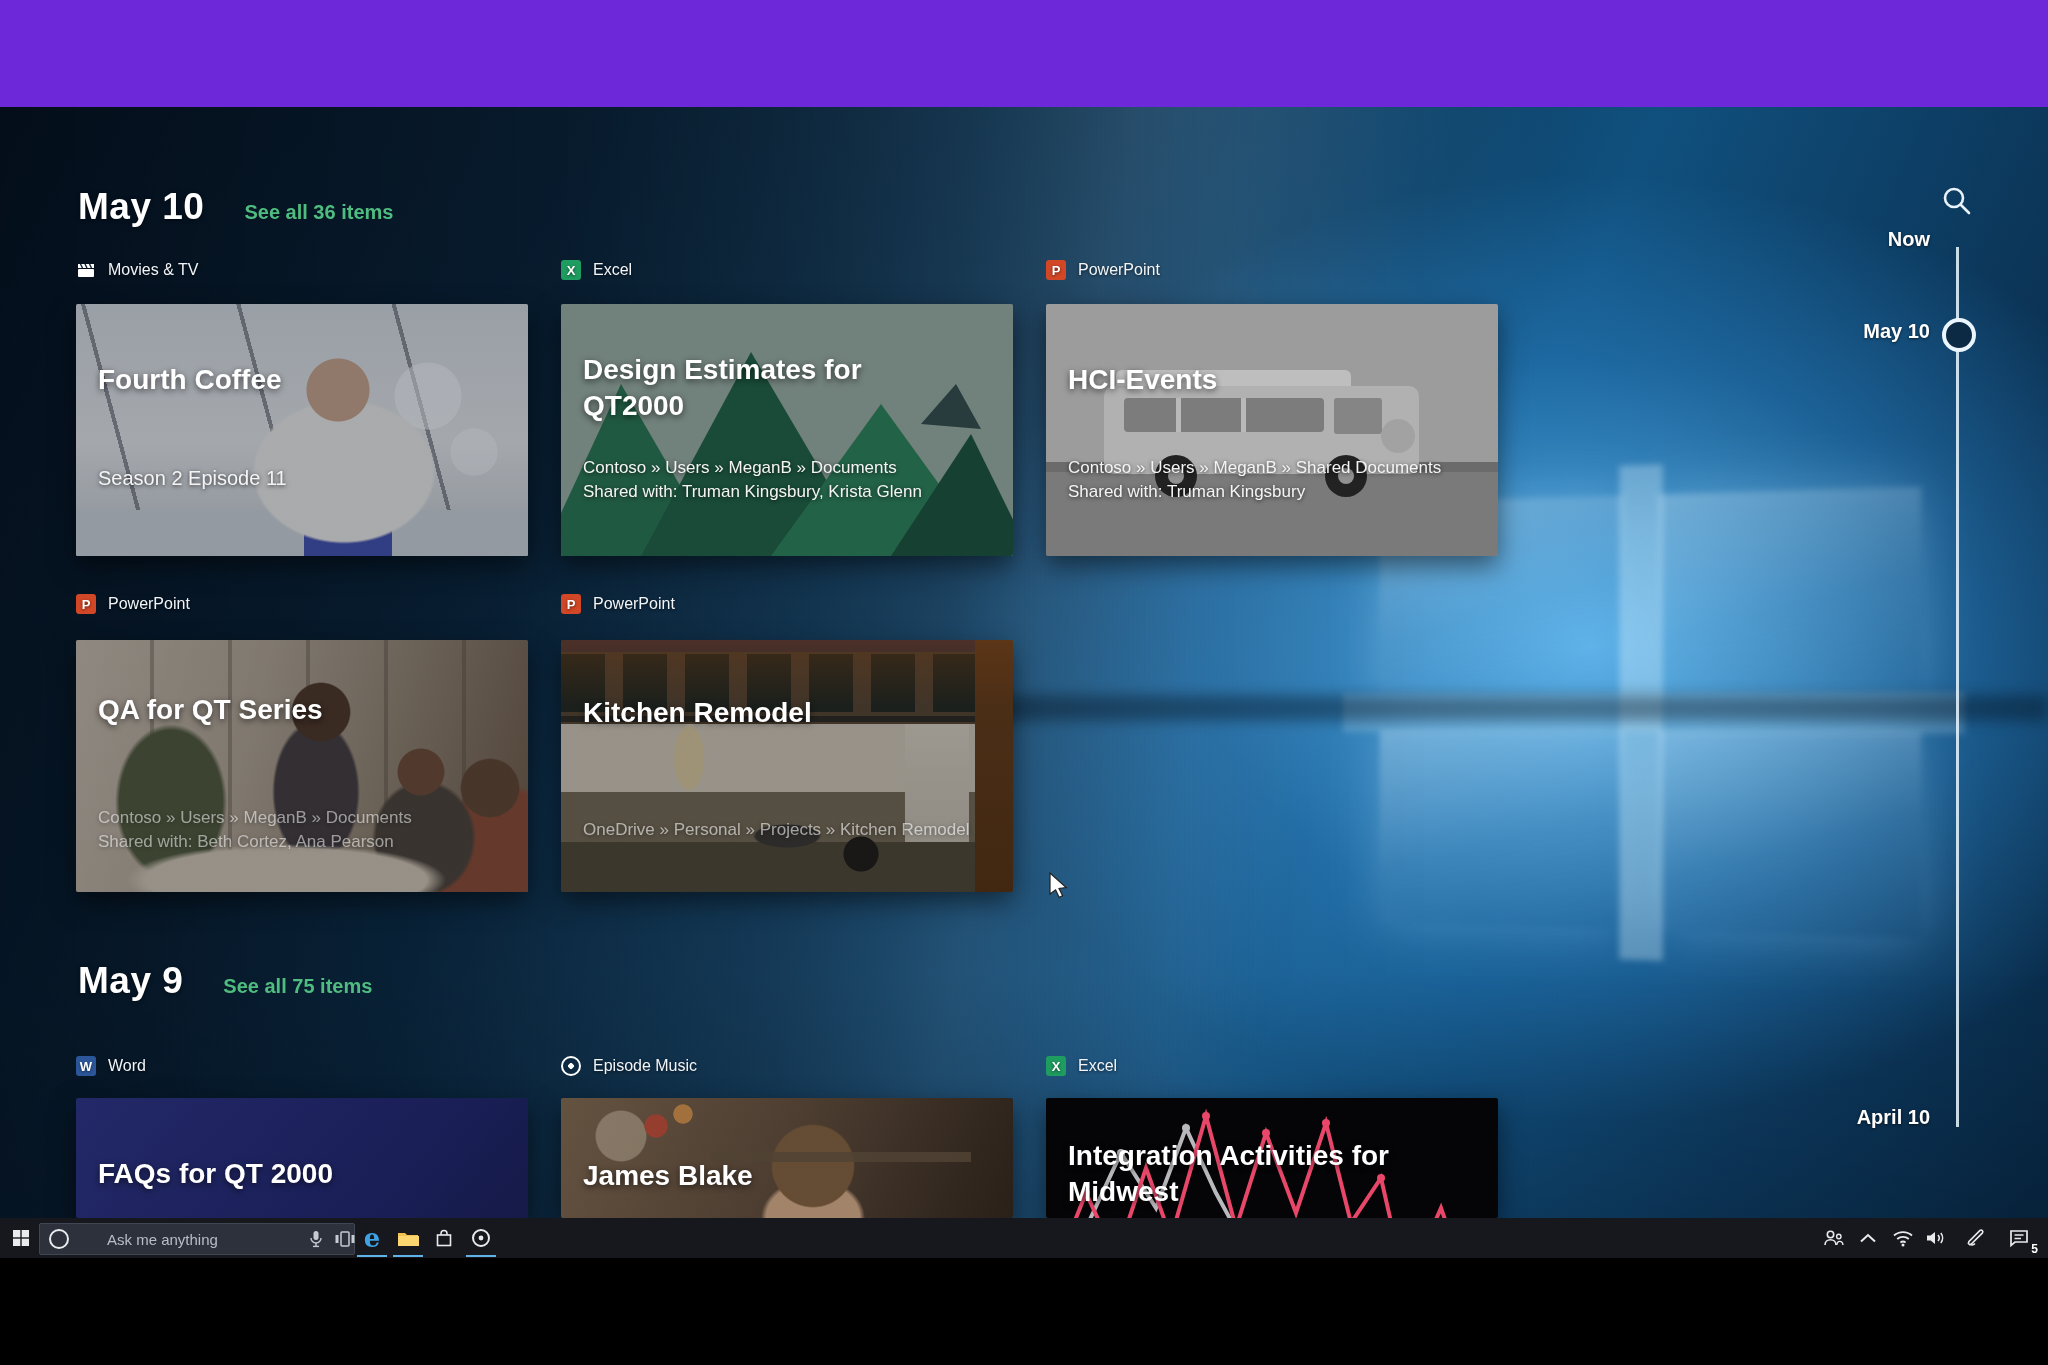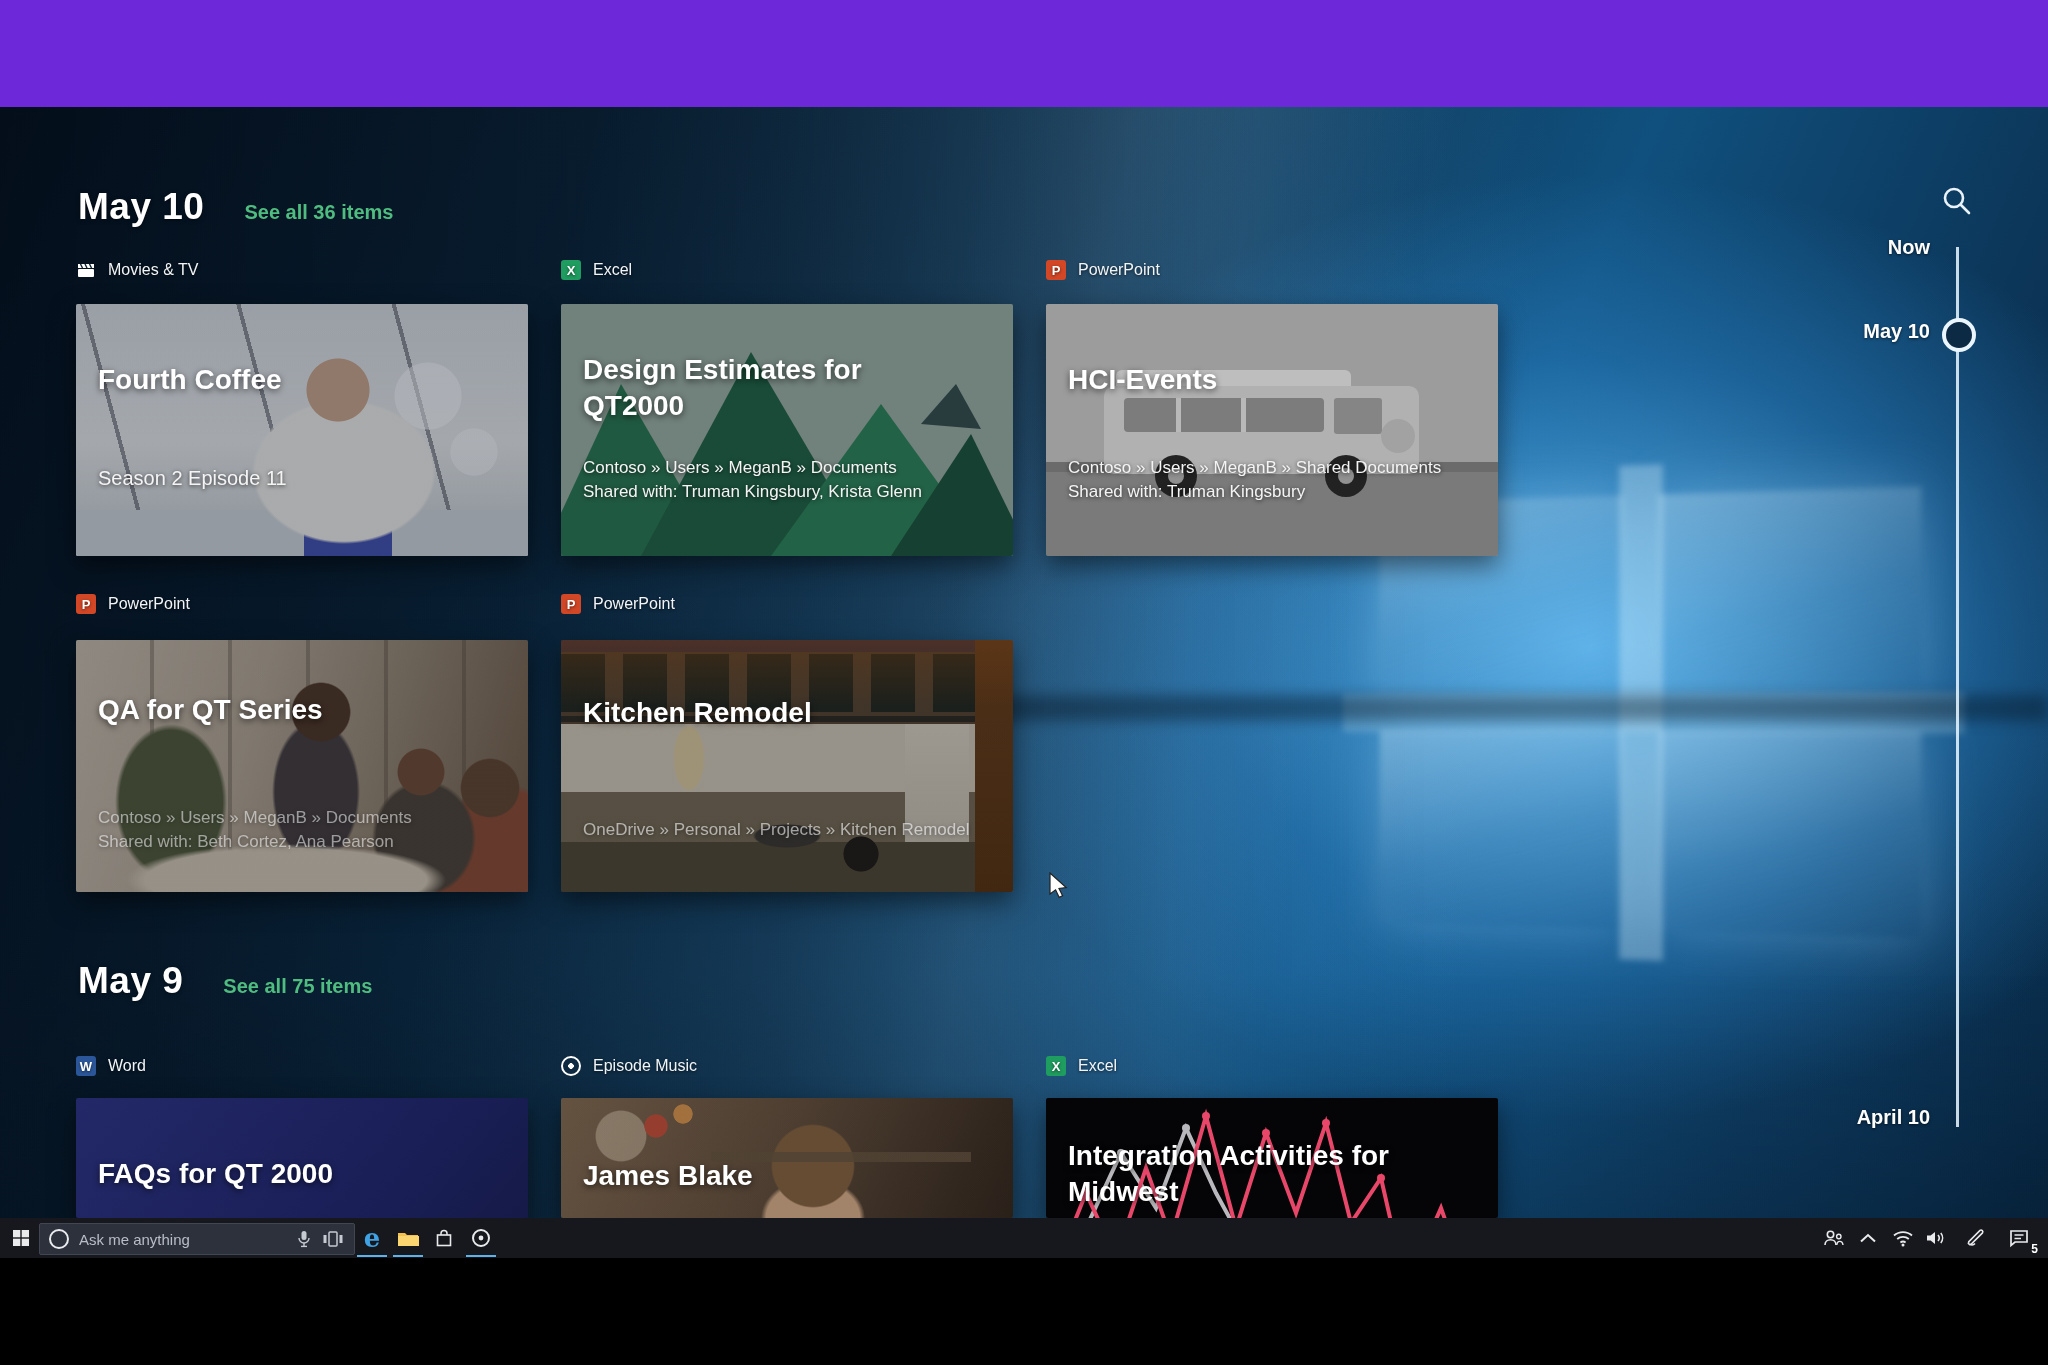--- a/index.html
+++ b/index.html
@@ -110,21 +110,21 @@
   .rail-search{position:absolute;left:1938px;top:182px;width:38px;height:38px;z-index:21;cursor:pointer;}
 
   
   .taskbar{position:absolute;left:0;top:1218px;width:2048px;height:40px;background:#16181d;z-index:56;}
   .letterbox-bottom{position:absolute;left:0;top:1258px;width:2048px;height:107px;background:#000;z-index:55;}
   .tb-item{position:absolute;top:0;height:40px;display:flex;align-items:center;justify-content:center;cursor:pointer;}
   .search-box{position:absolute;left:39px;top:5px;width:314px;height:30px;background:#2c313c;border:1px solid #414752;
     border-radius:2px;display:flex;align-items:center;z-index:57;}
   .cortana-ring{width:16px;height:16px;border:2px solid #e9ebee;border-radius:50%;margin:0 8px 0 9px;flex:0 0 auto;}
   .search-box input{flex:1;background:transparent;border:none;outline:none;color:#c6cbd2;font-size:15px;
-    font-family:"Liberation Sans","DejaVu Sans",sans-serif;}
+    font-family:"Liberation Sans","DejaVu Sans",sans-serif;margin-left:28px;}
   .search-box input::placeholder{color:#b8bdc6;opacity:1;}
   .run-underline{position:absolute;bottom:1px;height:2px;width:30px;background:#5fb2e8;z-index:57;}
   .badge5{position:absolute;font-size:12px;color:#fff;right:-2px;bottom:2px;font-weight:600;}
 
   .cursor{position:absolute;left:1048px;top:872px;z-index:60;pointer-events:none;}
 
   svg{display:block;}
 </style>
 </head>
 <body>
@@ -286,21 +286,21 @@
     <div class="card-title" style="top:60px;">James Blake</div>
   </div>
 
   <div class="rail-search">
     <svg width="38" height="38" viewBox="0 0 38 38">
         <circle cx="16" cy="16" r="9" fill="none" stroke="#eaf3fa" stroke-width="2.6"></circle>
         <line x1="23" y1="23" x2="31" y2="31" stroke="#eaf3fa" stroke-width="2.6" stroke-linecap="round"></line>
       </svg>
   </div>
   <div class="rail-line"></div>
-  <div class="rail-label" style="top:236px;">Now</div>
+  <div class="rail-label" style="top:228px;">Now</div>
   <div class="rail-ring"></div>
   <div class="rail-label" style="top:320px;">May 10</div>
   <div class="rail-label" style="top:1106px;">April 10</div>
 
   <div class="taskbar">
     <div class="tb-item" style="left:6px;width:30px;">
       <svg width="16" height="16" viewBox="0 0 16 16">
           <rect x="0" y="0" width="7.3" height="7.3" fill="#e8eaec"></rect>
           <rect x="8.7" y="0" width="7.3" height="7.3" fill="#e8eaec"></rect>
           <rect x="0" y="8.7" width="7.3" height="7.3" fill="#e8eaec"></rect>

